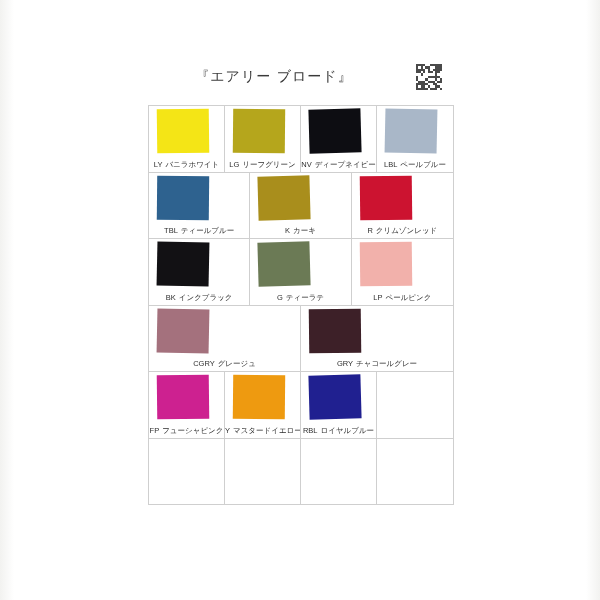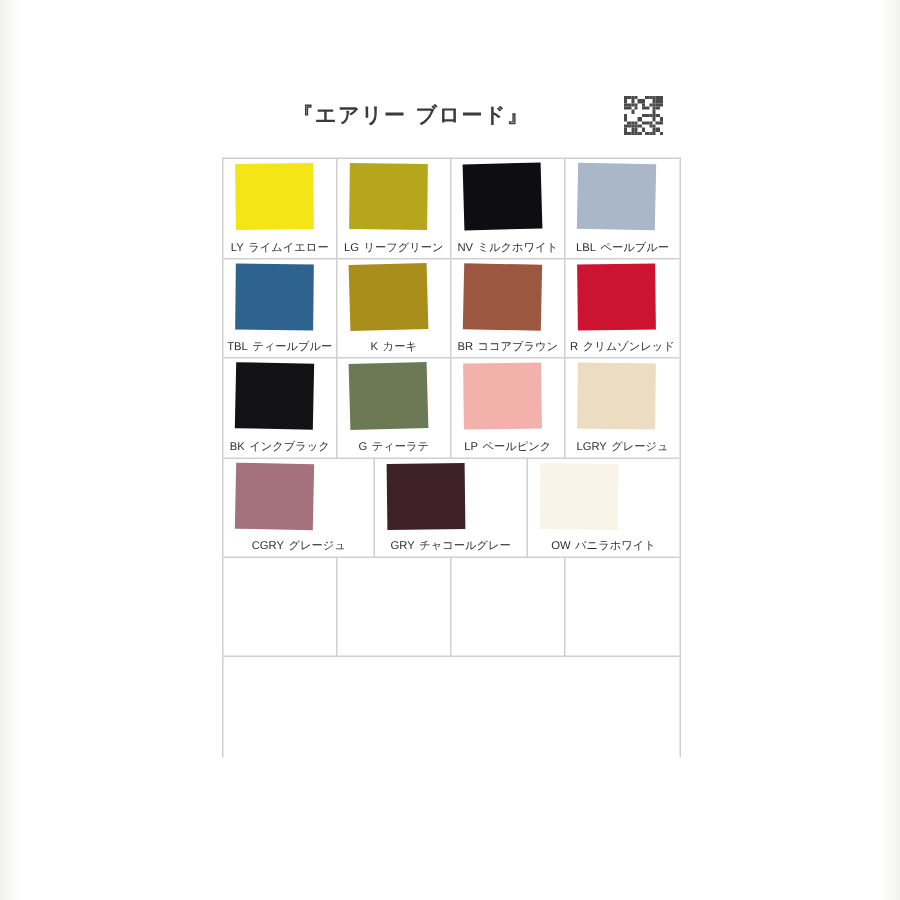--- a/index.html
+++ b/index.html
@@ -54,21 +54,20 @@
     position: absolute;
     left: 0;
     top: 0;
     width: 268px;
     text-align: center;
     font-size: 14px;
     letter-spacing: 1px;
     color: #3a3a3a;
     white-space: nowrap;
     font-family: "DejaVu Sans", sans-serif;
-    font-weight: bold;
   }
   #qr-code {
     position: absolute;
     right: 18px;
     top: -4px;
     width: 26px;
     height: 26px;
     display: grid;
     grid-template-columns: repeat(11, 1fr);
     grid-template-rows: repeat(11, 1fr);
@@ -285,84 +284,87 @@
         <i style="background: rgb(43, 43, 43);"></i>
         <i style="background: transparent;"></i>
         <i style="background: rgb(43, 43, 43);"></i>
       </div>
   </div>
 
   <div id="swatch-grid">
       <div class="grid-row">
         <div class="grid-cell">
           <div class="swatch-chip tilt-a" style="background: rgb(244, 229, 22);"></div>
-          <div class="cell-label"><span class="code">LY</span><span class="name">ライムイエロー</span></div>
+          <div class="cell-label"><span class="code">LY</span><span class="name">バニラホワイト</span></div>
         </div>
         <div class="grid-cell">
           <div class="swatch-chip tilt-b" style="background: rgb(181, 166, 28);"></div>
           <div class="cell-label"><span class="code">LG</span><span class="name">リーフグリーン</span></div>
         </div>
         <div class="grid-cell">
           <div class="swatch-chip tilt-c" style="background: rgb(13, 13, 18);"></div>
-          <div class="cell-label"><span class="code">NV</span><span class="name">ミルクホワイト</span></div>
+          <div class="cell-label"><span class="code">NV</span><span class="name">ディープネイビー</span></div>
         </div>
         <div class="grid-cell">
           <div class="swatch-chip tilt-d" style="background: rgb(169, 183, 200);"></div>
           <div class="cell-label"><span class="code">LBL</span><span class="name">ペールブルー</span></div>
         </div>
       </div>
       <div class="grid-row">
         <div class="grid-cell">
           <div class="swatch-chip tilt-b" style="background: rgb(46, 98, 143);"></div>
           <div class="cell-label"><span class="code">TBL</span><span class="name">ティールブルー</span></div>
         </div>
         <div class="grid-cell">
           <div class="swatch-chip tilt-c" style="background: rgb(169, 142, 28);"></div>
           <div class="cell-label"><span class="code">K</span><span class="name">カーキ</span></div>
         </div>
         <div class="grid-cell">
-          <div class="swatch-chip tilt-d" style="background: rgb(155, 87, 64);"></div>
-          <div class="cell-label"><span class="code">BR</span><span class="name">ココアブラウン</span></div>
-        </div>
-        <div class="grid-cell">
           <div class="swatch-chip tilt-a" style="background: rgb(204, 19, 48);"></div>
           <div class="cell-label"><span class="code">R</span><span class="name">クリムゾンレッド</span></div>
         </div>
       </div>
       <div class="grid-row">
         <div class="grid-cell">
           <div class="swatch-chip tilt-d" style="background: rgb(18, 17, 20);"></div>
           <div class="cell-label"><span class="code">BK</span><span class="name">インクブラック</span></div>
         </div>
         <div class="grid-cell">
           <div class="swatch-chip tilt-c" style="background: rgb(107, 122, 85);"></div>
           <div class="cell-label"><span class="code">G</span><span class="name">ティーラテ</span></div>
         </div>
         <div class="grid-cell">
           <div class="swatch-chip tilt-a" style="background: rgb(242, 177, 171);"></div>
           <div class="cell-label"><span class="code">LP</span><span class="name">ペールピンク</span></div>
         </div>
-        <div class="grid-cell">
-          <div class="swatch-chip tilt-b" style="background: rgb(235, 220, 194);"></div>
-          <div class="cell-label"><span class="code">LGRY</span><span class="name">グレージュ</span></div>
-        </div>
       </div>
       <div class="grid-row">
         <div class="grid-cell">
           <div class="swatch-chip tilt-d" style="background: rgb(164, 113, 125);"></div>
           <div class="cell-label"><span class="code">CGRY</span><span class="name">グレージュ</span></div>
         </div>
         <div class="grid-cell">
           <div class="swatch-chip tilt-a" style="background: rgb(61, 32, 40);"></div>
           <div class="cell-label"><span class="code">GRY</span><span class="name">チャコールグレー</span></div>
         </div>
-        <div class="grid-cell">
-          <div class="swatch-chip tilt-b" style="background: rgb(250, 243, 232);"></div>
-          <div class="cell-label"><span class="code">OW</span><span class="name">バニラホワイト</span></div>
-        </div>
+      </div>
+      <div class="grid-row">
+        <div class="grid-cell">
+          <div class="swatch-chip tilt-a" style="background: rgb(205, 33, 144);"></div>
+          <div class="cell-label"><span class="code">FP</span><span class="name">フューシャピンク</span></div>
+        </div>
+        <div class="grid-cell">
+          <div class="swatch-chip tilt-b" style="background: rgb(238, 154, 16);"></div>
+          <div class="cell-label"><span class="code">Y</span><span class="name">マスタードイエロー</span></div>
+        </div>
+        <div class="grid-cell">
+          <div class="swatch-chip tilt-c" style="background: rgb(32, 32, 144);"></div>
+          <div class="cell-label"><span class="code">RBL</span><span class="name">ロイヤルブルー</span></div>
+        </div>
+        <div class="grid-cell"></div>
       </div>
       <div class="grid-row empty-row">
         <div class="grid-cell"></div>
         <div class="grid-cell"></div>
         <div class="grid-cell"></div>
         <div class="grid-cell"></div>
       </div>
     </div>
 
 

